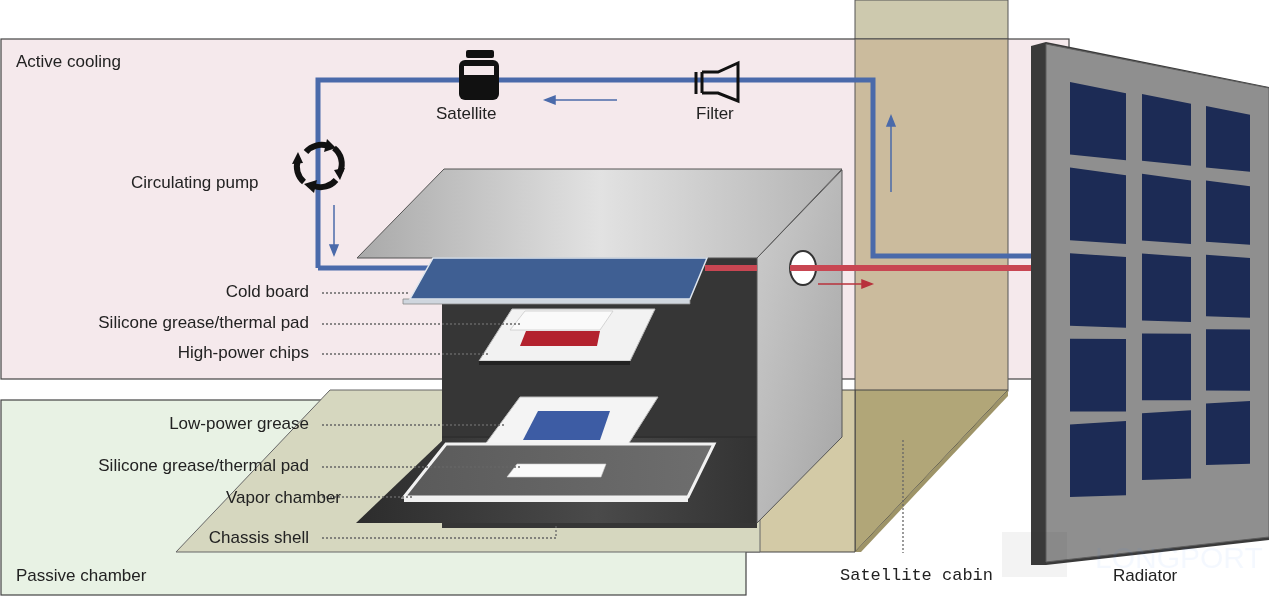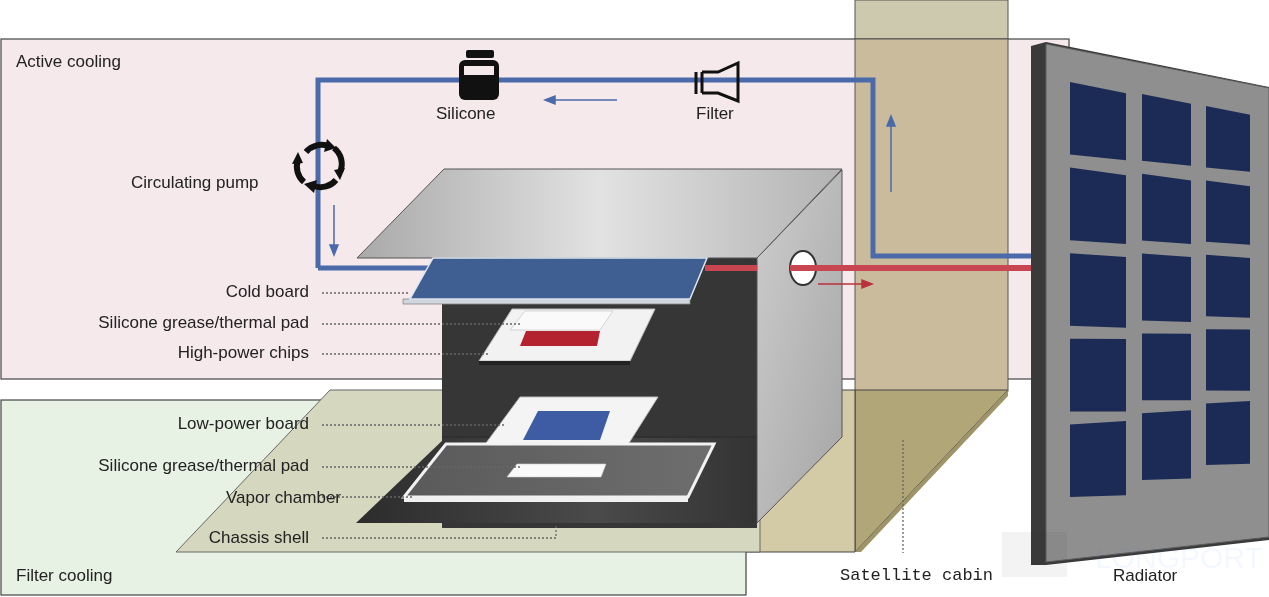--- a/index.html
+++ b/index.html
@@ -172,29 +172,29 @@
         <polygon points="1206,403.6 1250,400.96000000000004 1250,463.68 1206,465" fill="#1c2b55"></polygon>
       </g>
   </g>
 
   <g opacity="0.06">
     <rect x="1002" y="532" width="65" height="45" fill="#333"></rect>
   </g>
 </svg>
 
 <div class="lbl" style="left:16px;top:52px;">Active cooling</div>
-<div class="lbl" style="left:16px;top:566px;">Filter cooling</div>
-
-<div class="lbl" style="left:436px;top:104px;">Silicone</div>
+<div class="lbl" style="left:16px;top:566px;">Passive chamber</div>
+
+<div class="lbl" style="left:436px;top:104px;">Satellite</div>
 <div class="lbl" style="left:696px;top:104px;">Filter</div>
 <div class="lbl" style="left:131px;top:150px;margin-top:23px;">Circulating pump</div>
 
 <div class="lbl r" style="right:960px;top:282px;text-align:center;">Cold board</div>
 <div class="lbl r" style="right:960px;top:313px;">Silicone grease/thermal pad</div>
 <div class="lbl r" style="right:960px;top:343px;text-align:right;">High-power chips</div>
-<div class="lbl r" style="right:960px;top:414px;">Low-power board</div>
+<div class="lbl r" style="right:960px;top:414px;">Low-power grease</div>
 <div class="lbl r" style="right:960px;top:456px;">Silicone grease/thermal pad</div>
 <div class="lbl r" style="right:928px;top:488px;">Vapor chamber</div>
 <div class="lbl r" style="right:960px;top:528px;text-align:center;">Chassis shell</div>
 
 <div class="lbl" style="left:840px;top:566px;font-family:Liberation Mono, monospace;">Satellite cabin</div>
 <div class="lbl" style="left:1113px;top:566px;">Radiator</div>
 <div class="lbl" style="left:1095px;top:548px;font-size:30px;color:#3b82f6;opacity:0.05;">LONGPORT</div>
 
 </body></html>

